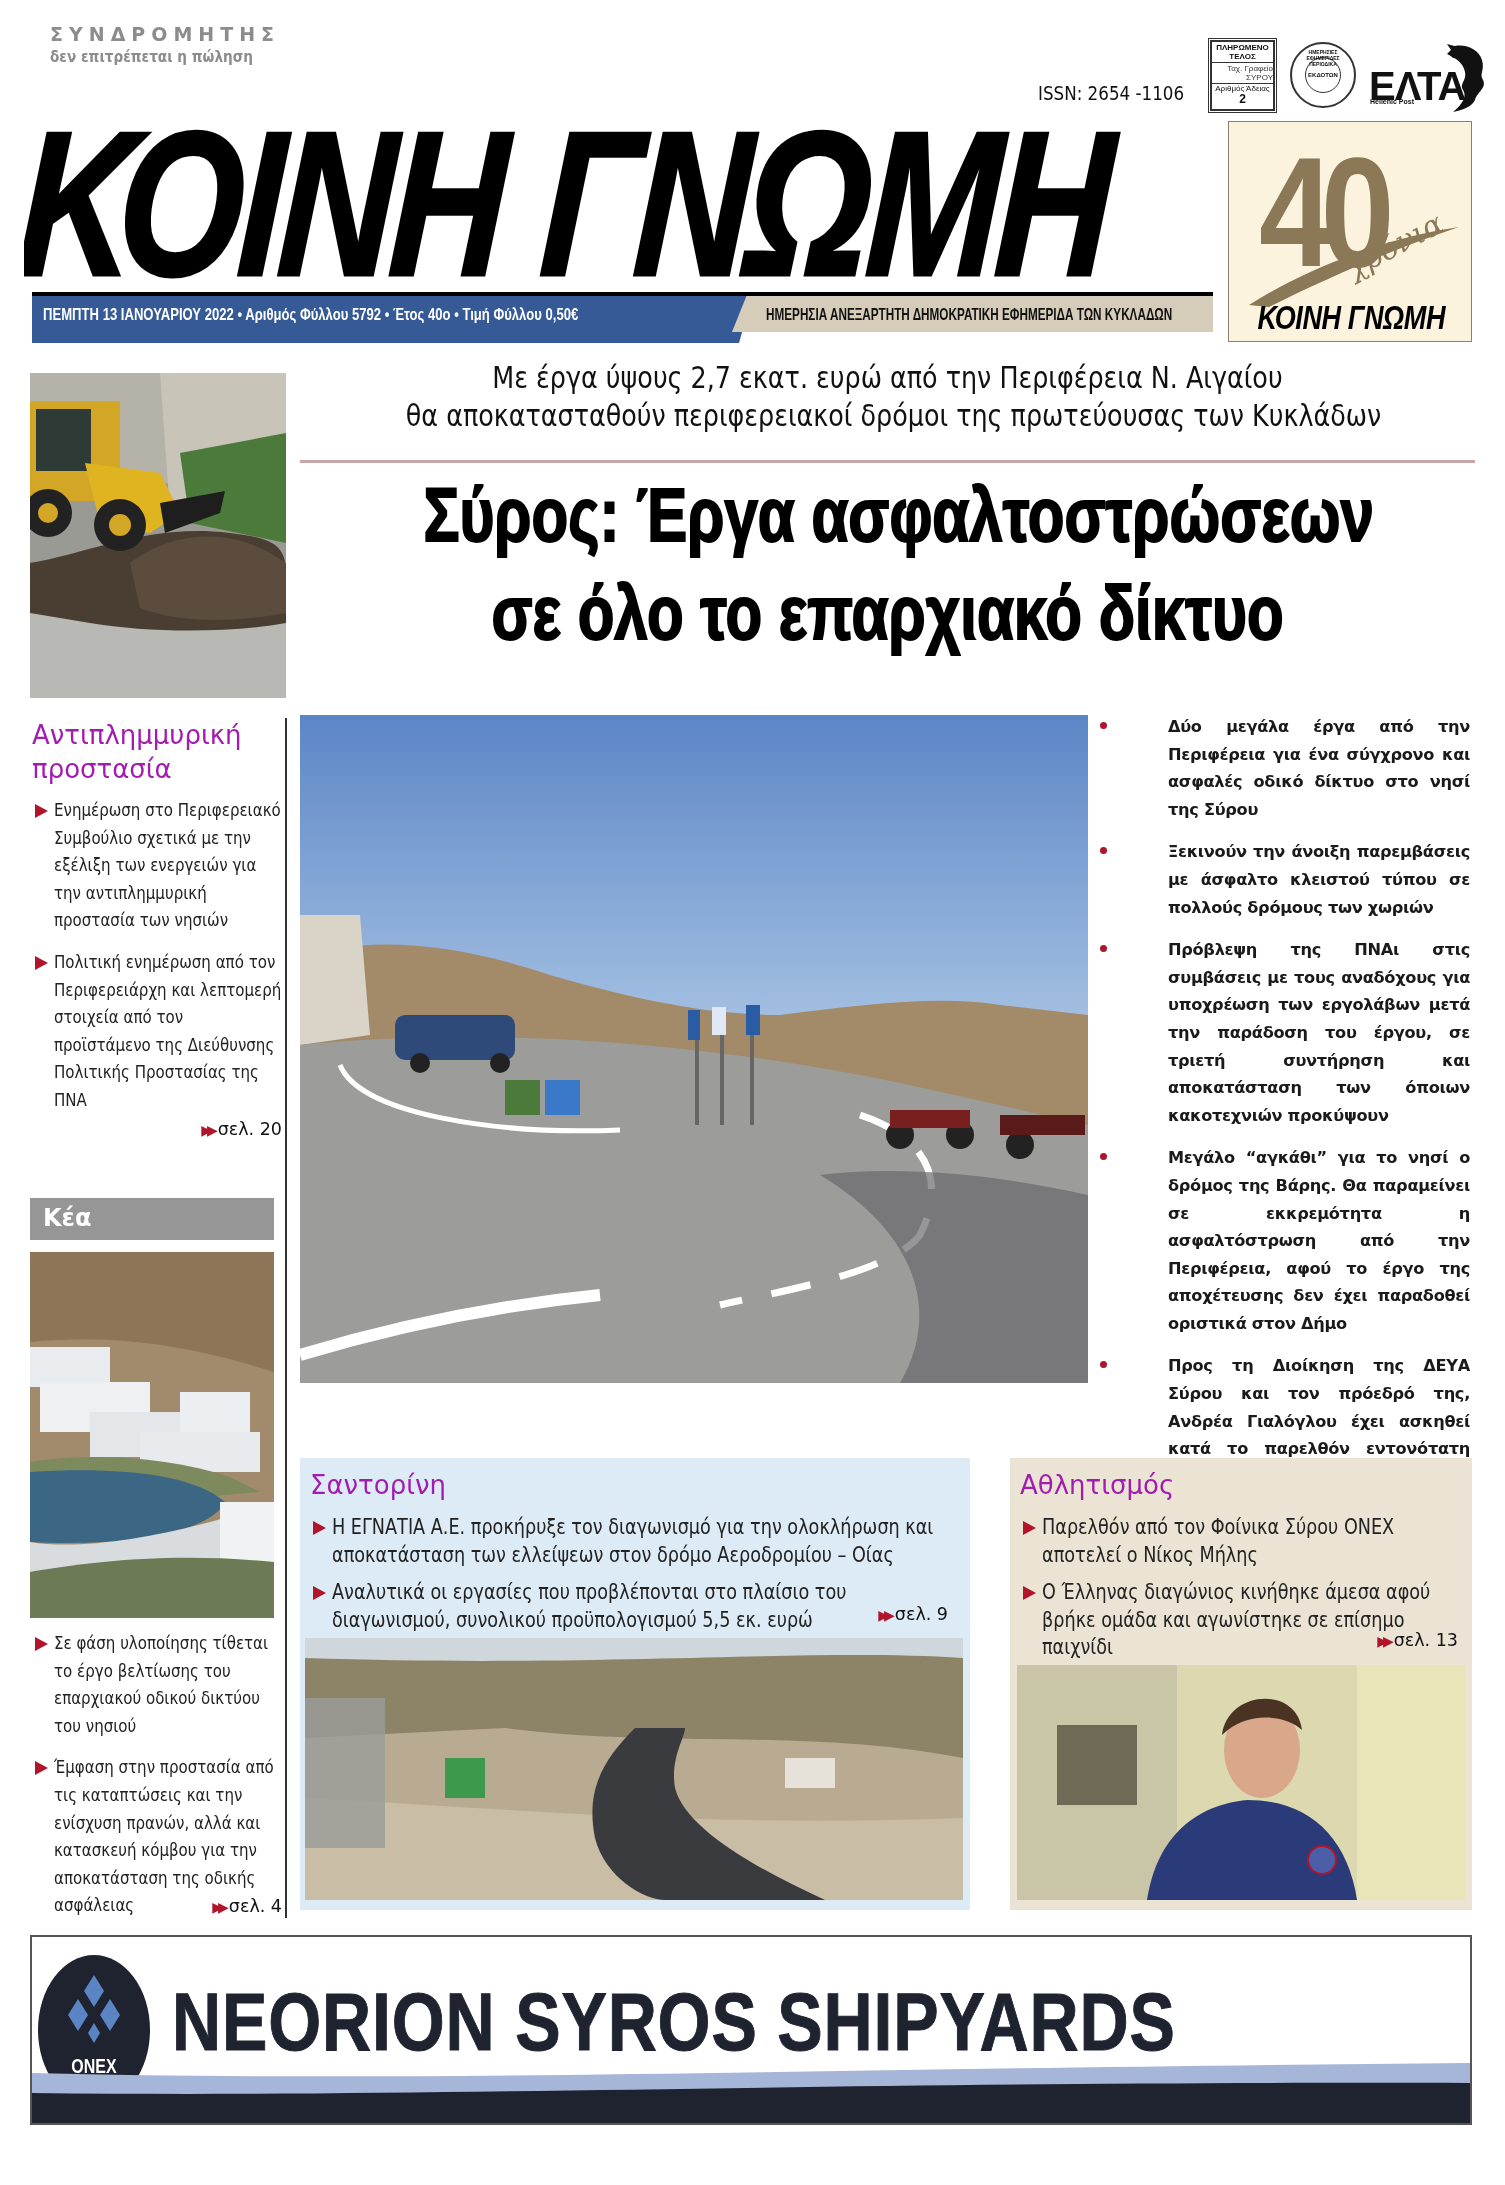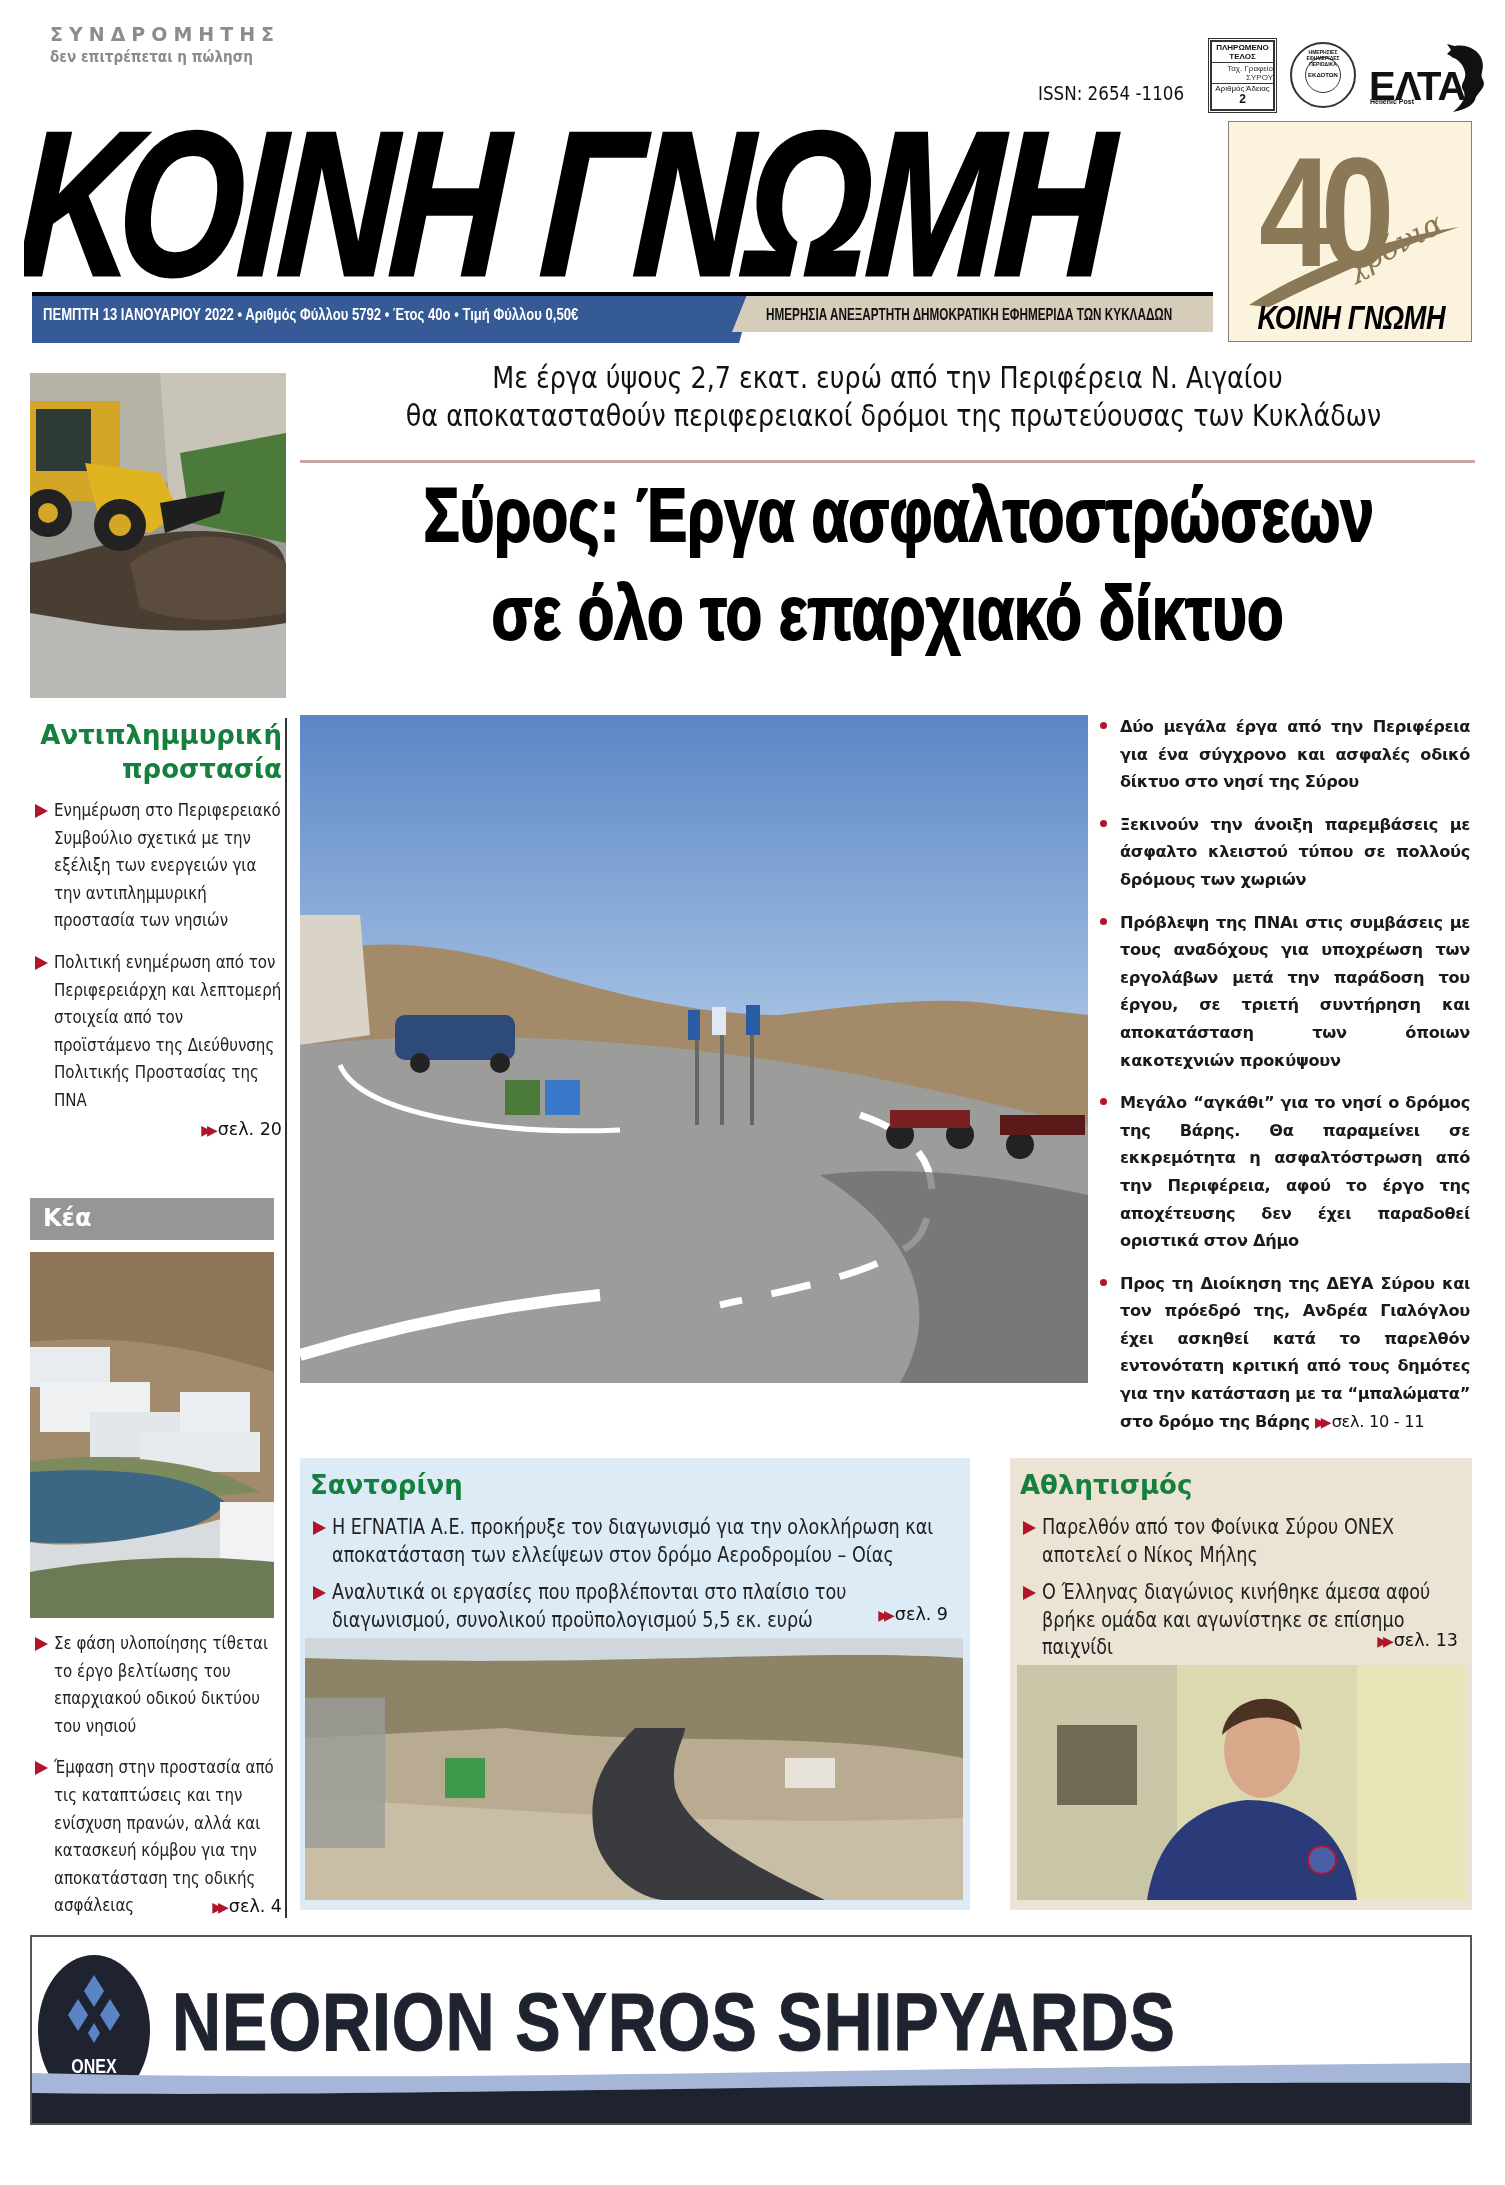--- a/index.html
+++ b/index.html
@@ -56,26 +56,26 @@
   #lead-headline { left: 300px; top: 466px; width: 1175px; text-align: center; font-weight: 900; font-size: 76px; line-height: 98px; color: #000; font-family: "Liberation Sans", sans-serif; }
   #lead-headline div { white-space: nowrap; transform: scaleX(0.79); -webkit-text-stroke: 2px #000; }
 
   #main-photo { left: 300px; top: 715px; width: 788px; height: 668px; overflow: hidden; }
 
   #col-divider-left { left: 285px; top: 718px; width: 2px; height: 1200px; background: #333; }
 
   #bullets-right { left: 1098px; top: 713px; width: 372px; }
   .rb-item { position: relative; padding-left: 22px; margin-bottom: 15px; font-size: 18.5px; line-height: 27.6px; font-weight: bold; color: #1a1a1a; text-align: justify; }
   .rb-item .dot { position: absolute; left: 2px; top: 9px; width: 7px; height: 7px; border-radius: 50%; background: #b0152c; }
-  .rb-item .txt { display: block; font-family: "DejaVu Sans", sans-serif; font-size: 16.2px; letter-spacing: -0.3px; }
+  .rb-item .txt { display: block; font-family: "DejaVu Sans", sans-serif; font-size: 16.2px; letter-spacing: -0.3px; margin-left: 48px; }
   .pageref { color: #111; font-weight: normal; white-space: nowrap; }
   .pageref .arr { color: #b0152c; font-size: 14px; letter-spacing: -5px; margin-right: 5px; }
 
   
-  .section-h { font-weight: 700; font-family: "DejaVu Sans", sans-serif; color: #15803d; text-align: right; }
+  .section-h { font-weight: 400; font-family: "DejaVu Sans", sans-serif; color: #a21caf; }
   #flood-title { left: 32px; top: 718px; width: 250px; font-size: 26px; line-height: 34px; }
   #flood-list { left: 32px; top: 797px; width: 250px; }
   .lb-item { position: relative; padding-left: 22px; margin-bottom: 14px; font-size: 17.5px; line-height: 27.6px; color: #222; font-family: "DejaVu Sans", sans-serif; }
   .lb-item .tri { position: absolute; left: 3px; top: 7px; width: 0; height: 0; border-left: 13px solid #b0152c; border-top: 7px solid transparent; border-bottom: 7px solid transparent; }
   .lb-item .txt { display: block; transform: scaleX(0.86); transform-origin: left; width: 116%; }
   .lb-pageref { text-align: right; font-size: 17.5px; margin-top: -10px; font-family: "DejaVu Sans", sans-serif; }
 
   #kea-header { left: 30px; top: 1198px; width: 244px; height: 42px; background: #969696; }
   #kea-header span { position: absolute; left: 13px; top: 6px; color: #fff; font-weight: 900; font-size: 24px; font-family: "DejaVu Sans", sans-serif; }
   #kea-photo { left: 30px; top: 1252px; width: 244px; height: 366px; overflow: hidden; }

